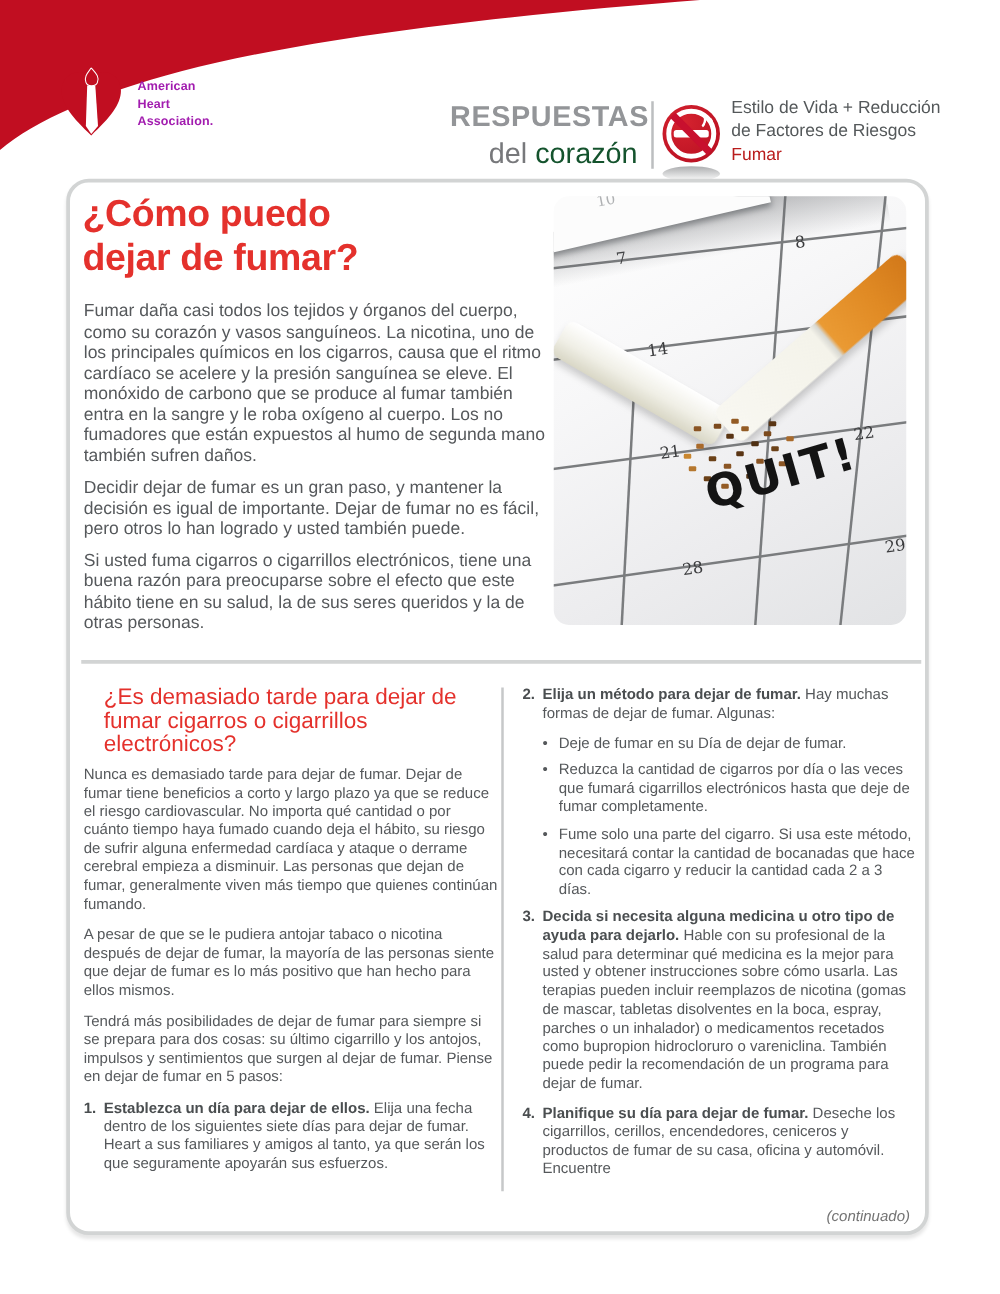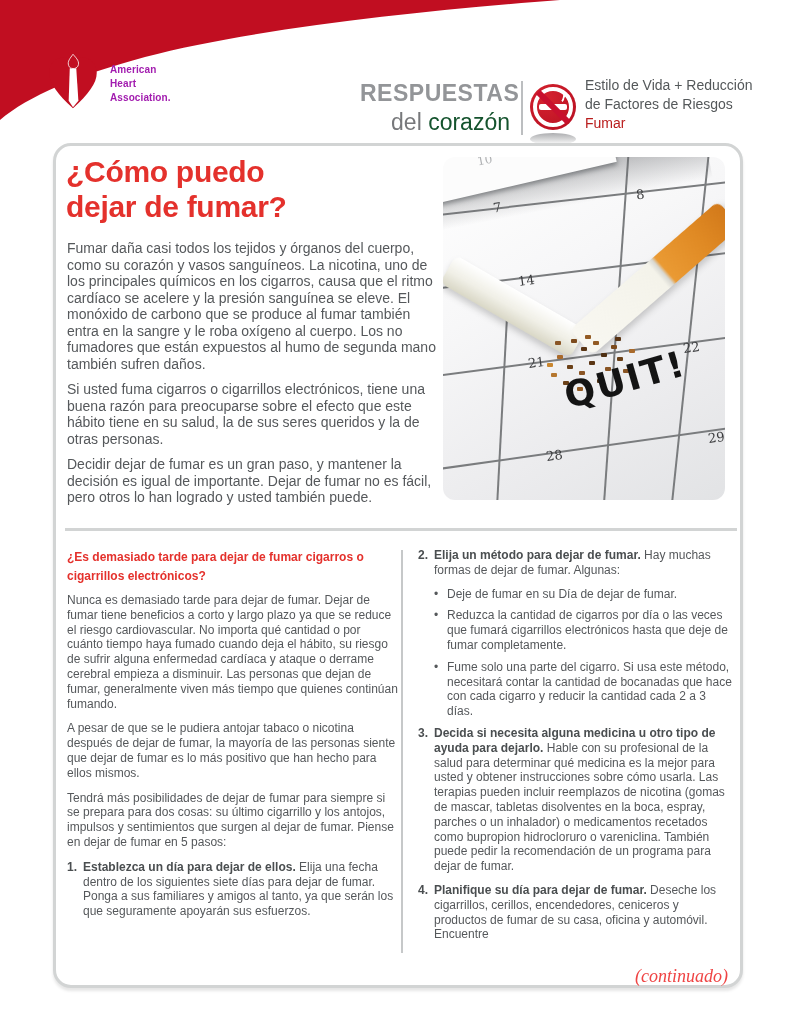--- a/index.html
+++ b/index.html
@@ -77,31 +77,31 @@
        58px 10px 0 #a96a2b,-24px 24px 0 #c9862f,14px -4px 0 #935b24,44px -2px 0 #5a3514;}
   .quit{position:absolute;left:120px;top:202px;font-size:36px;font-weight:bold;color:#141414;
         letter-spacing:2px;transform:rotate(-16deg);font-family:"DejaVu Sans",sans-serif;}
 
   
   .hdivider{position:absolute;left:9px;top:382px;width:672px;height:3px;background:#d2d4d4;}
   .col-divider{position:absolute;left:345px;top:404px;width:1.5px;height:403px;background:#c6c8c9;}
   .col{position:absolute;top:402px;font-size:12px;line-height:14.8px;color:#55585b;}
   .col-left{left:11px;width:332px;}
   .col-right{left:362px;width:316px;}
-  .col h2{margin:0 0 7px 0;font-size:12px;line-height:19px;color:#e4312c;font-weight:bold;}
+  .col h2{margin:0 0 7px 16px;font-size:18px;line-height:19px;color:#e4312c;font-weight:normal;}
   .col h2.h2b{margin-top:16px;}
   .col p{margin:0 0 10px 0;}
   .step{display:flex;margin:0 0 9px 0;}
   .step .num{width:16px;flex:0 0 16px;font-weight:bold;color:#4a4e50;}
   .step .stext{flex:1;}
   .step b{color:#4a4e50;}
   .bullets{list-style:none;margin:0 0 4px 16px;padding:0;}
   .bullets li{display:flex;margin:0 0 7px 0;}
   .bullets .dot{flex:0 0 13px;color:#55585b;}
-  .continued{position:absolute;right:12px;top:820px;font-size:18px;font-style:italic;color:#ef4444;font-family:Liberation Serif, serif;}
+  .continued{position:absolute;right:12px;top:820px;font-size:12px;font-style:italic;color:#737373;}
 </style>
 </head>
 <body>
 
 <div class="page">
 
   <svg class="swoosh" width="565" height="122" viewBox="0 0 565 122">
     <path d="M0,0 L560,0 C430,10 255,28 145,57 C78,75 28,96 0,120 Z" fill="#C10E21"></path>
   </svg>
 
@@ -141,22 +141,22 @@
       <div class="topic-red">Fumar</div>
     </div>
   </header>
 
   <main class="card">
 
     <h1 class="title"><span>¿Cómo puedo</span><br><span>dejar de fumar?</span></h1>
 
     <div class="intro">
       <p>Fumar daña casi todos los tejidos y órganos del cuerpo, como su corazón y vasos sanguíneos. La nicotina, uno de los principales químicos en los cigarros, causa que el ritmo cardíaco se acelere y la presión sanguínea se eleve. El monóxido de carbono que se produce al fumar también entra en la sangre y le roba oxígeno al cuerpo. Los no fumadores que están expuestos al humo de segunda mano también sufren daños.</p>
+      <p>Decidir dejar de fumar es un gran paso, y mantener la decisión es igual de importante. Dejar de fumar no es fácil, pero otros lo han logrado y usted también puede.</p>
       <p>Si usted fuma cigarros o cigarrillos electrónicos, tiene una buena razón para preocuparse sobre el efecto que este hábito tiene en su salud, la de sus seres queridos y la de otras personas.</p>
-      <p>Decidir dejar de fumar es un gran paso, y mantener la decisión es igual de importante. Dejar de fumar no es fácil, pero otros lo han logrado y usted también puede.</p>
     </div>
 
     <div class="photo">
       <div class="gl hl h1l"></div>
       <div class="gl hl h2l"></div>
       <div class="gl hl h3l"></div>
       <div class="gl hl h4l"></div>
       <div class="gl vl v1l"></div>
       <div class="gl vl v2l"></div>
       <div class="gl vl v3l"></div>
@@ -183,21 +183,21 @@
     <div class="hdivider"></div>
     <div class="col-divider"></div>
 
     <section class="col col-left">
       <h2>¿Es demasiado tarde para dejar de fumar cigarros o cigarrillos electrónicos?</h2>
       <p>Nunca es demasiado tarde para dejar de fumar. Dejar de fumar tiene beneficios a corto y largo plazo ya que se reduce el riesgo cardiovascular. No importa qué cantidad o por cuánto tiempo haya fumado cuando deja el hábito, su riesgo de sufrir alguna enfermedad cardíaca y ataque o derrame cerebral empieza a disminuir. Las personas que dejan de fumar, generalmente viven más tiempo que quienes continúan fumando.</p>
       <p>A pesar de que se le pudiera antojar tabaco o nicotina después de dejar de fumar, la mayoría de las personas siente que dejar de fumar es lo más positivo que han hecho para ellos mismos.</p>
       <p>Tendrá más posibilidades de dejar de fumar para siempre si se prepara para dos cosas: su último cigarrillo y los antojos, impulsos y sentimientos que surgen al dejar de fumar. Piense en dejar de fumar en 5 pasos:</p>
       <div class="step">
         <span class="num">1.</span>
-        <span class="stext"><b>Establezca un día para dejar de ellos.</b> <span>Elija una fecha dentro de los siguientes siete días para dejar de fumar. Ponga a sus familiares y amigos al tanto, ya que serán los que seguramente apoyarán sus esfuerzos.</span></span>
+        <span class="stext"><b>Establezca un día para dejar de ellos.</b> <span>Elija una fecha dentro de los siguientes siete días para dejar de fumar. Heart a sus familiares y amigos al tanto, ya que serán los que seguramente apoyarán sus esfuerzos.</span></span>
       </div>
     </section>
 
     <section class="col col-right">
       <div class="step">
         <span class="num">2.</span>
         <span class="stext"><b>Elija un método para dejar de fumar.</b> <span>Hay muchas formas de dejar de fumar. Algunas:</span></span>
       </div>
       <ul class="bullets">
         <li>

